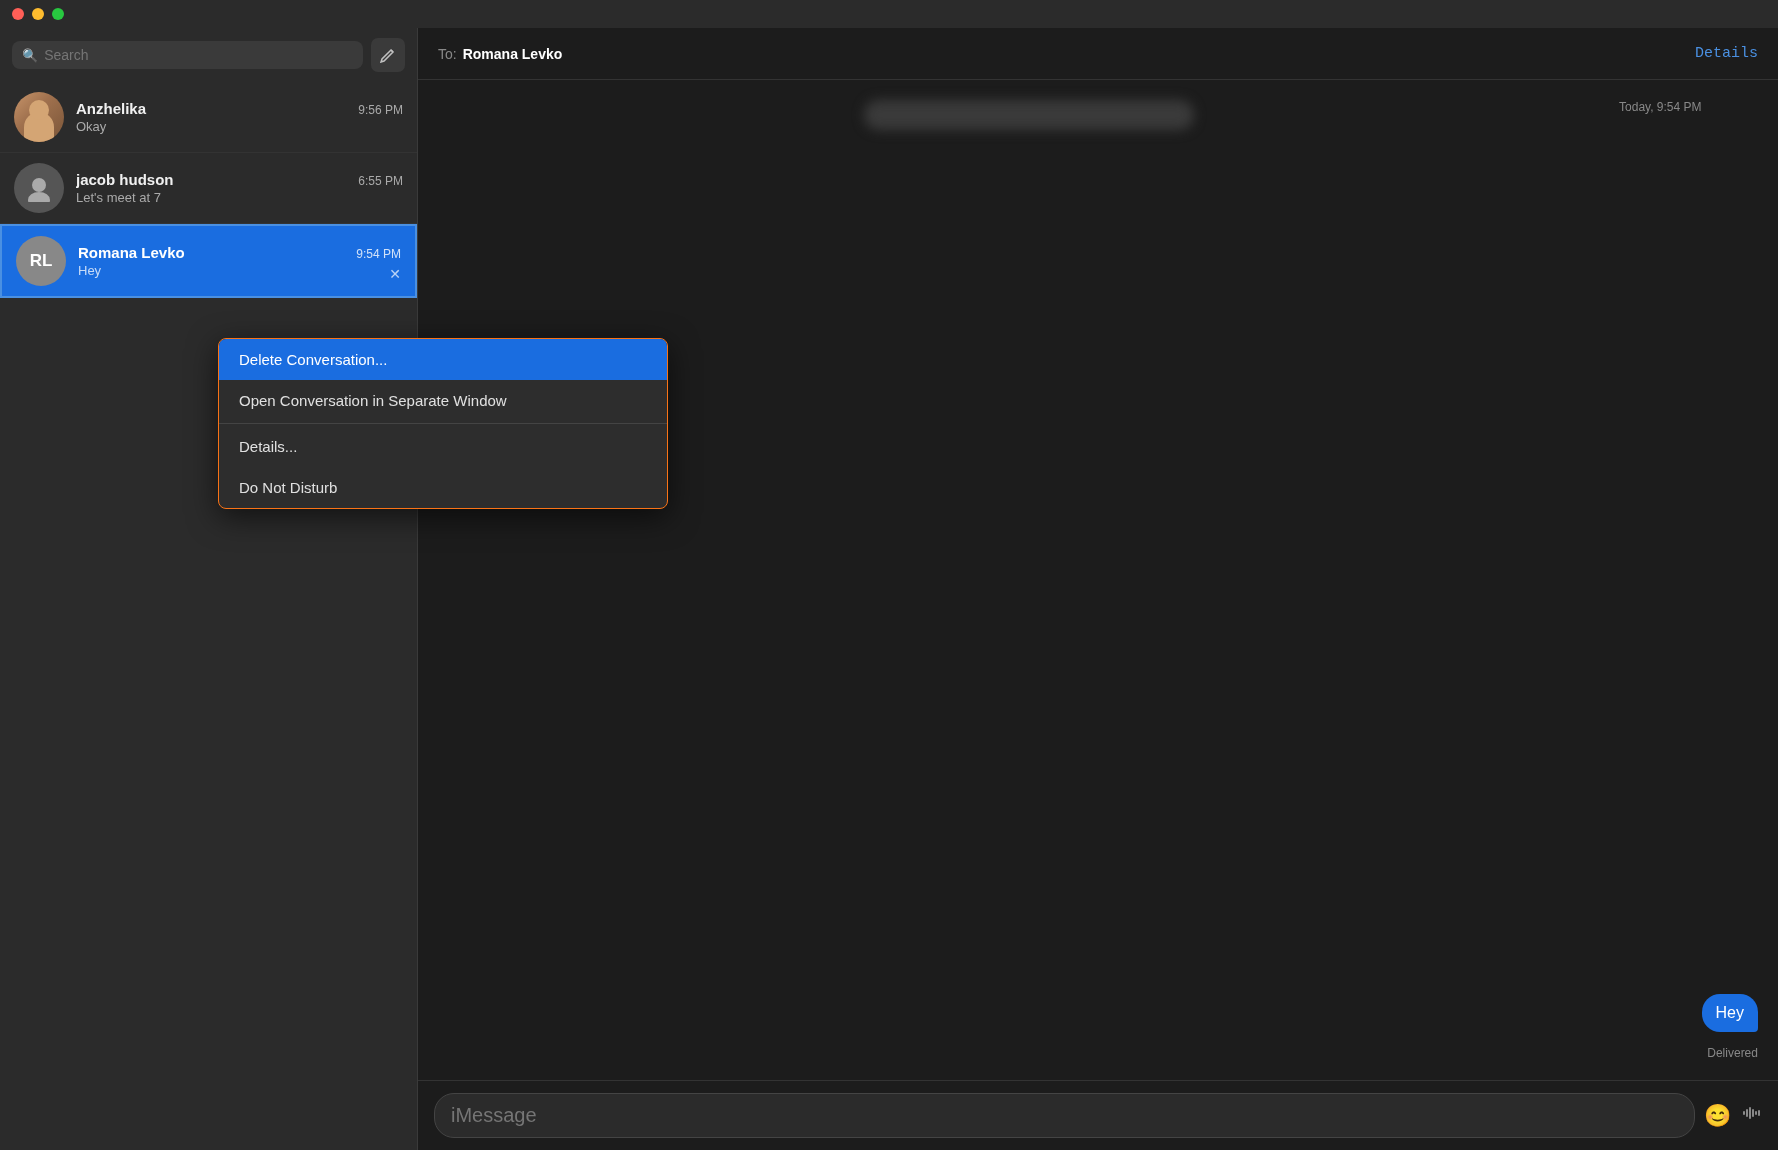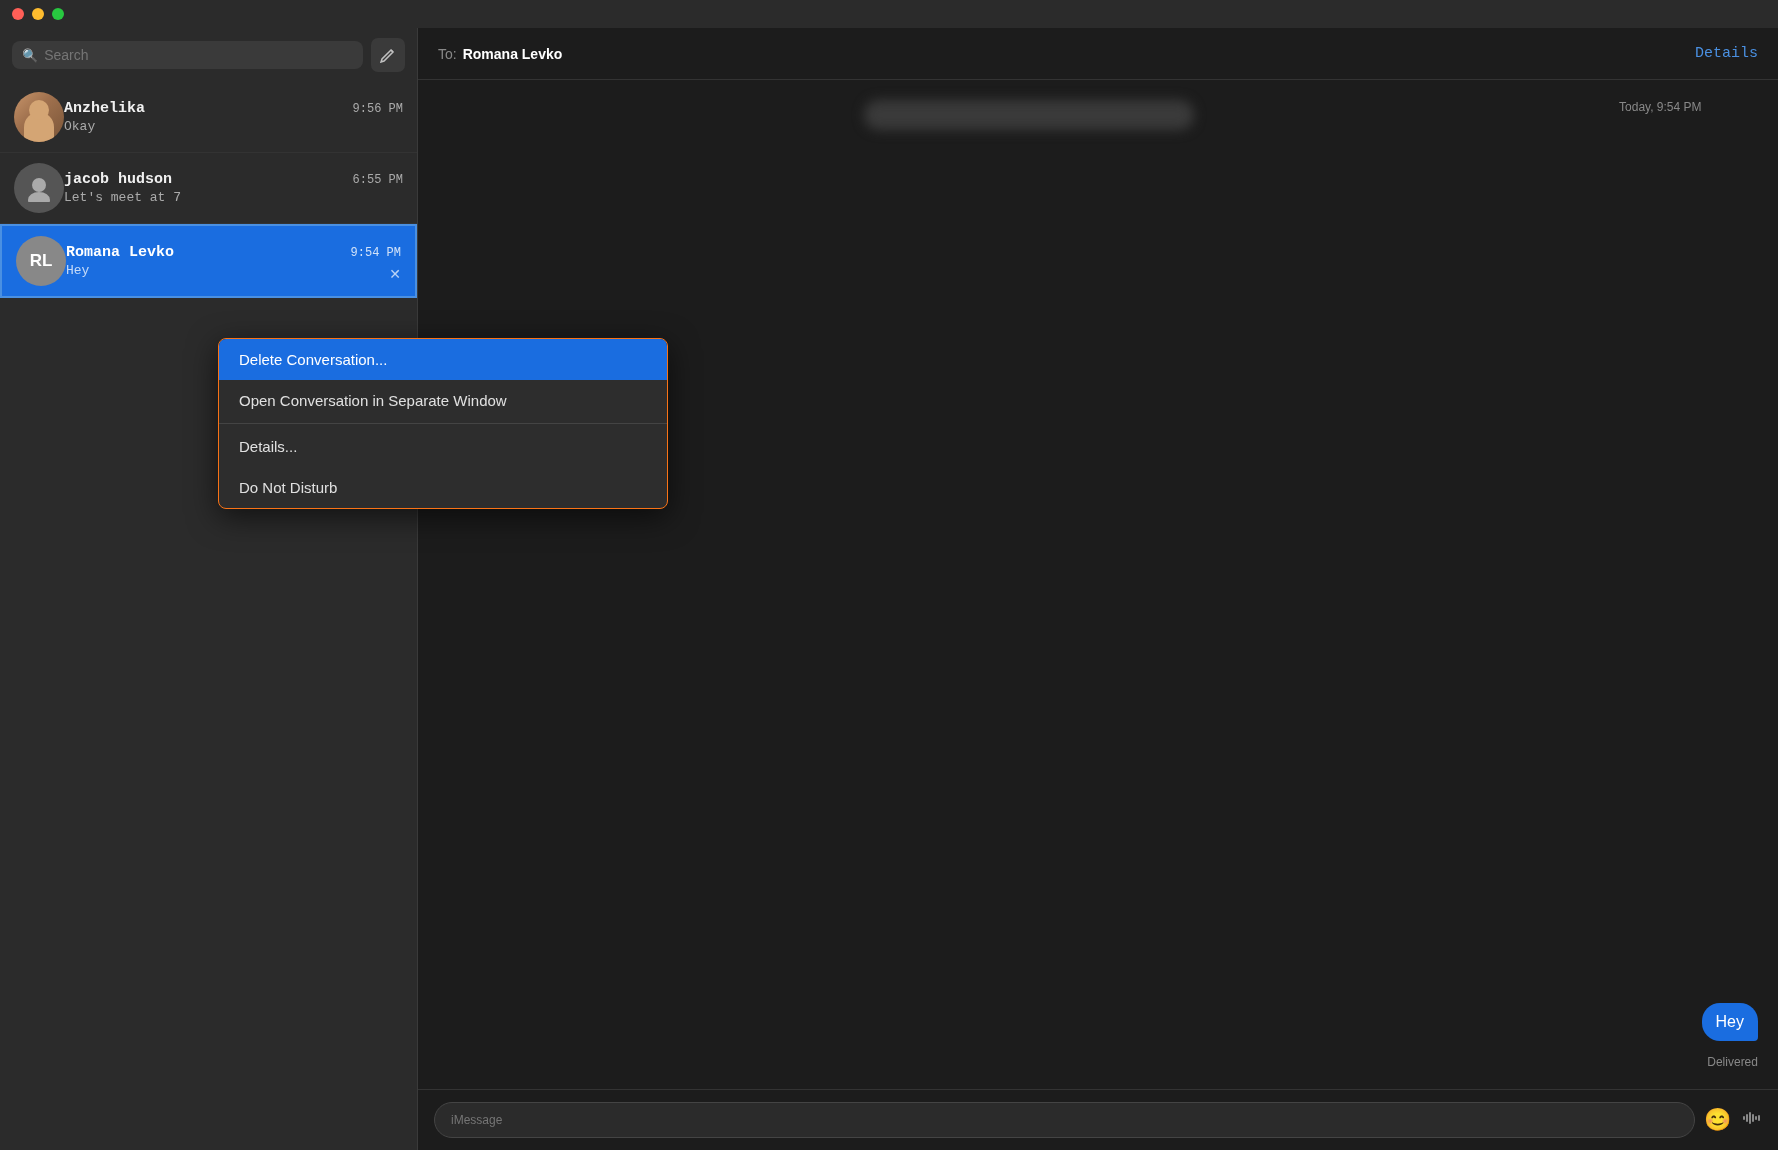--- a/index.html
+++ b/index.html
@@ -138,22 +138,22 @@
       background: #555;
     }
 
     .avatar-romana {
       background: #888;
       font-size: 17px;
     }
 
     .conv-info {
       flex: 1;
-      overflow: hidden;
-      font-family: Liberation Mono, monospace;
+      margin-left: 12px;
+      overflow: hidden;
     }
 
     .conv-top {
       display: flex;
       justify-content: space-between;
       align-items: baseline;
     }
 
     .conv-name {
       font-size: 15px;
@@ -325,21 +325,21 @@
       background: #1c1c1c;
     }
 
     .imessage-input {
       flex: 1;
       background: #2b2b2b;
       border: 1px solid #444;
       border-radius: 20px;
       padding: 10px 16px;
       color: #888;
-      font-size: 12px;
+      font-size: 20px;
       outline: none;
     }
 
     .emoji-btn {
       font-size: 22px;
       color: #888;
       background: none;
       border: none;
       cursor: pointer;
     }

